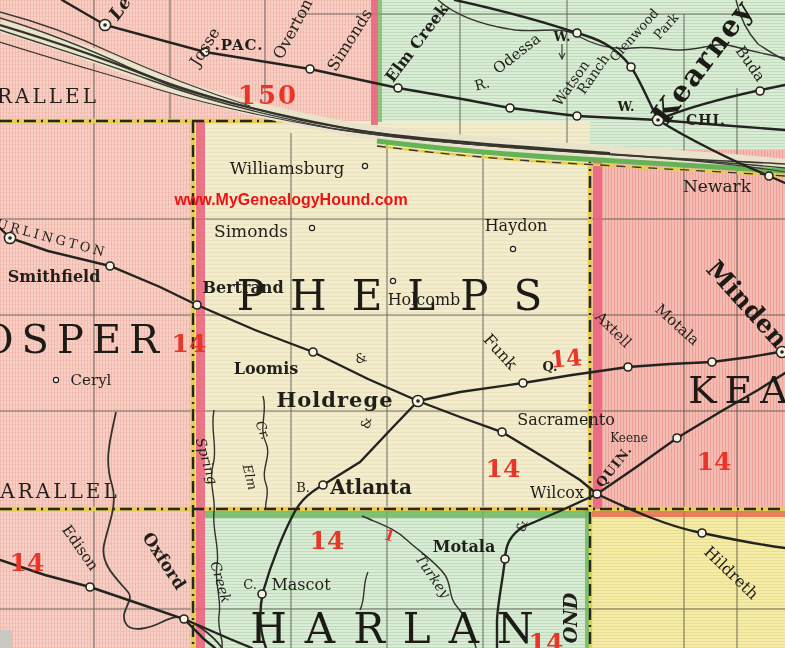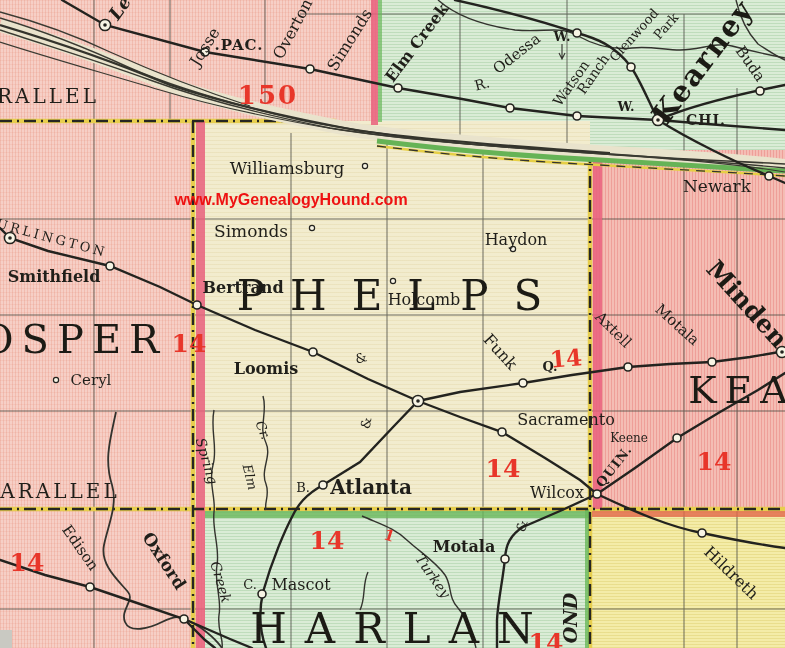--- a/index.html
+++ b/index.html
@@ -192,33 +192,34 @@
   <div class="lb" style="left:666px;top:26px;font-size:13px;--r:-48deg">Park</div>
   <div class="lb b county" style="left:703px;top:62px;font-size:29px;letter-spacing:2px;--r:-53deg">Kearney</div>
   <div class="lb" style="left:750px;top:64px;font-size:15px;--r:55deg">Buda</div>
   <div class="lb b" style="left:626px;top:106px;font-size:13px">W.</div>
   <div class="lb b" style="left:706px;top:120px;font-size:14px;letter-spacing:1px">CHI.</div>
 
   <div class="lb" style="left:717px;top:186px;font-size:17px">Newark</div>
   <div class="lb" style="left:287px;top:168px;font-size:17px">Williamsburg</div>
   <div class="lb wm" style="left:291px;top:200px;font-size:16px">www.MyGenealogyHound.com</div>
   <div class="lb" style="left:251px;top:231px;font-size:17px">Simonds</div>
-  <div class="lb" style="left:516px;top:240px;font-size:16px">Haydon</div>
+  <div class="lb" style="left:516px;top:226px;font-size:16px">Haydon</div>
   <div class="lb county" style="left:402px;top:296px;font-size:42px;letter-spacing:25px">PHELPS</div>
 
   <div class="lb" style="left:52px;top:238px;font-size:13px;letter-spacing:3px;--r:15deg">URLINGTON</div>
   <div class="lb b" style="left:54px;top:277px;font-size:16px">Smithfield</div>
   <div class="lb county" style="left:74px;top:339px;font-size:40px;letter-spacing:8px">OSPER</div>
   <div class="lb" style="left:91px;top:380px;font-size:15px">Ceryl</div>
   <div class="lb red" style="left:189px;top:343px;font-size:25px">14</div>
 
   <div class="lb b" style="left:243px;top:288px;font-size:16px">Bertrand</div>
   <div class="lb" style="left:424px;top:300px;font-size:16px">Holcomb</div>
   <div class="lb b" style="left:266px;top:369px;font-size:16px">Loomis</div>
   <div class="lb" style="left:361px;top:358px;font-size:13px;--r:-15deg">&amp;</div>
+  <div class="lb b" style="left:335px;top:399px;font-size:21px;letter-spacing:1px">Holdrege</div>
   <div class="lb" style="left:366px;top:423px;font-size:13px;--r:-80deg">&amp;</div>
   <div class="lb" style="left:500px;top:352px;font-size:16px;--r:48deg">Funk</div>
   <div class="lb b" style="left:550px;top:366px;font-size:13px">Q.</div>
   <div class="lb red" style="left:566px;top:358px;font-size:23px;--r:-5deg">14</div>
   <div class="lb" style="left:566px;top:420px;font-size:16px">Sacramento</div>
   <div class="lb red" style="left:503px;top:468px;font-size:25px">14</div>
   <div class="lb" style="left:557px;top:493px;font-size:16px">Wilcox</div>
   <div class="lb" style="left:522px;top:526px;font-size:13px;--r:-75deg">&amp;</div>
   <div class="lb i" style="left:207px;top:461px;font-size:14px;--r:74deg">Spring</div>
   <div class="lb i" style="left:263px;top:430px;font-size:13px;--r:68deg">Cr.</div>

